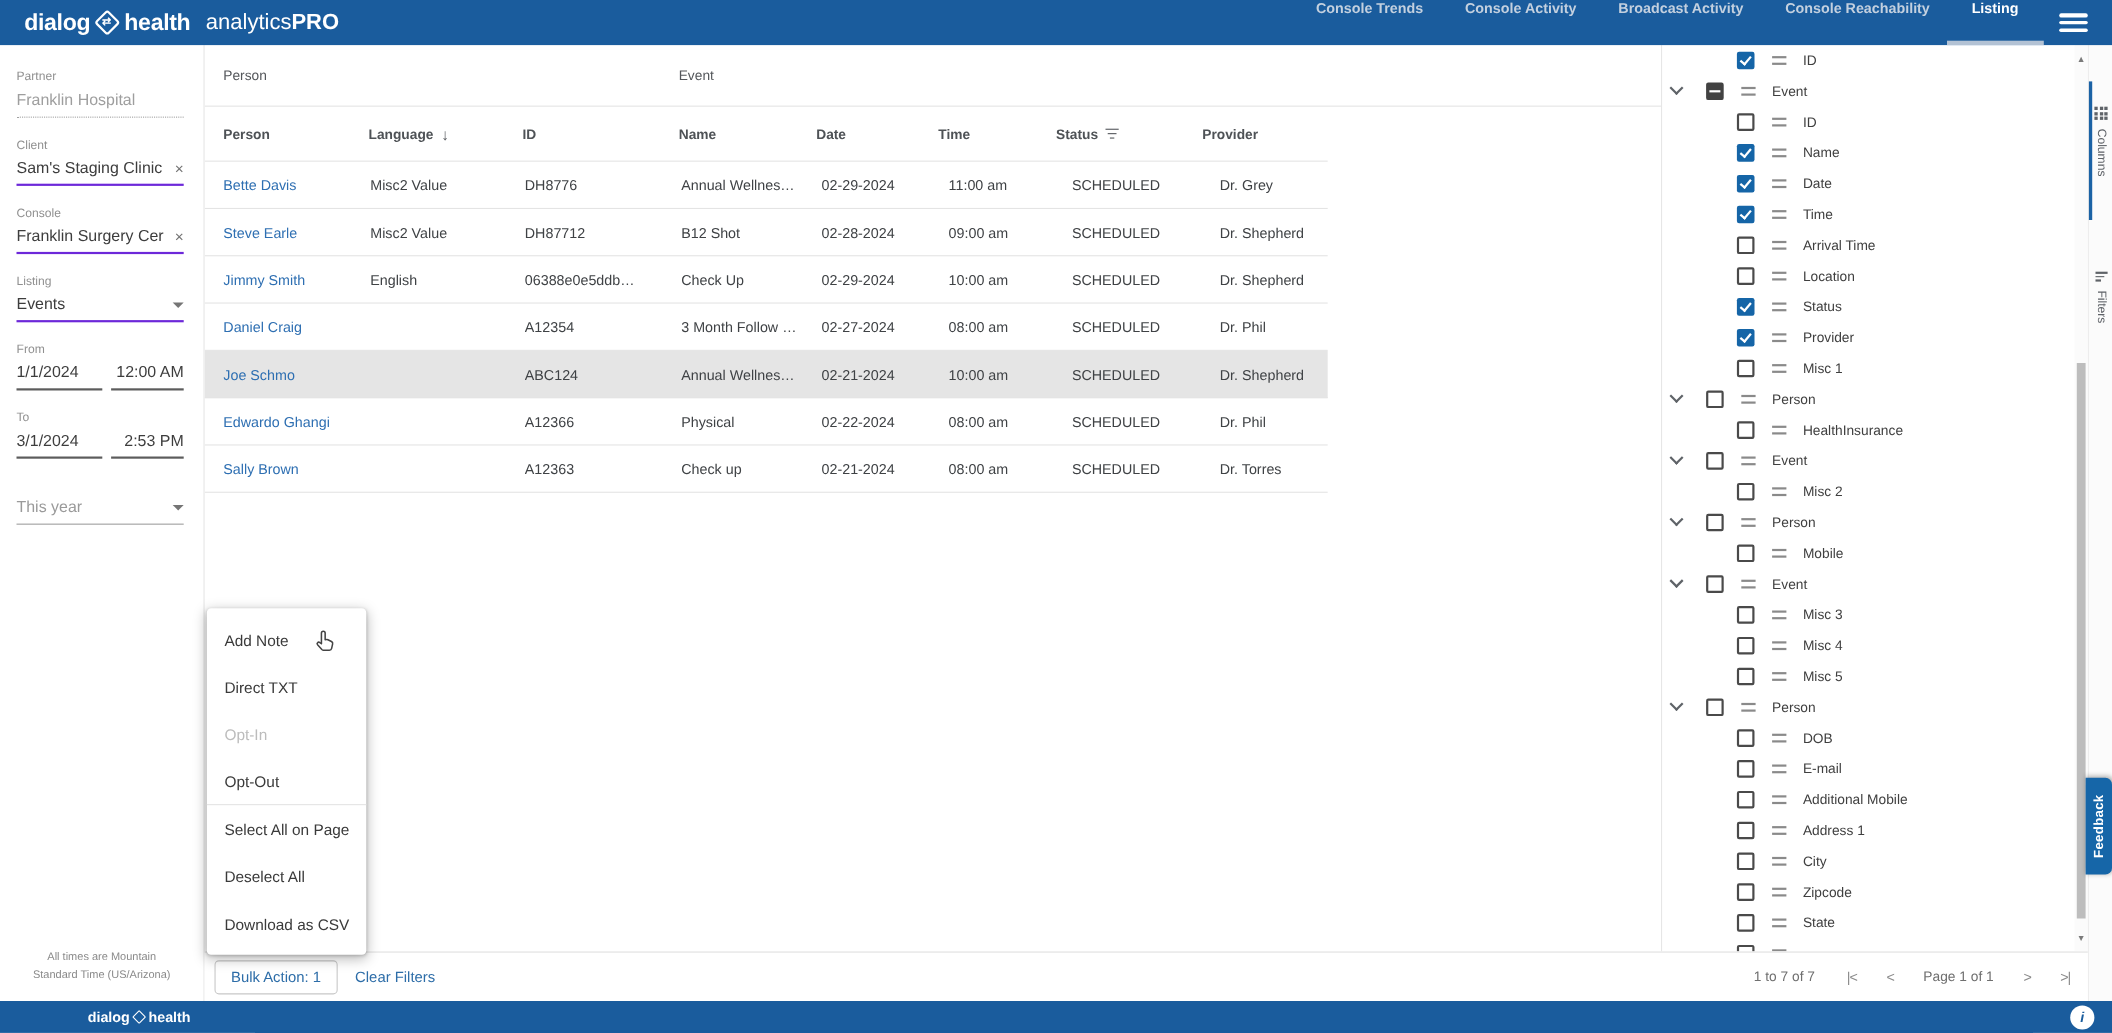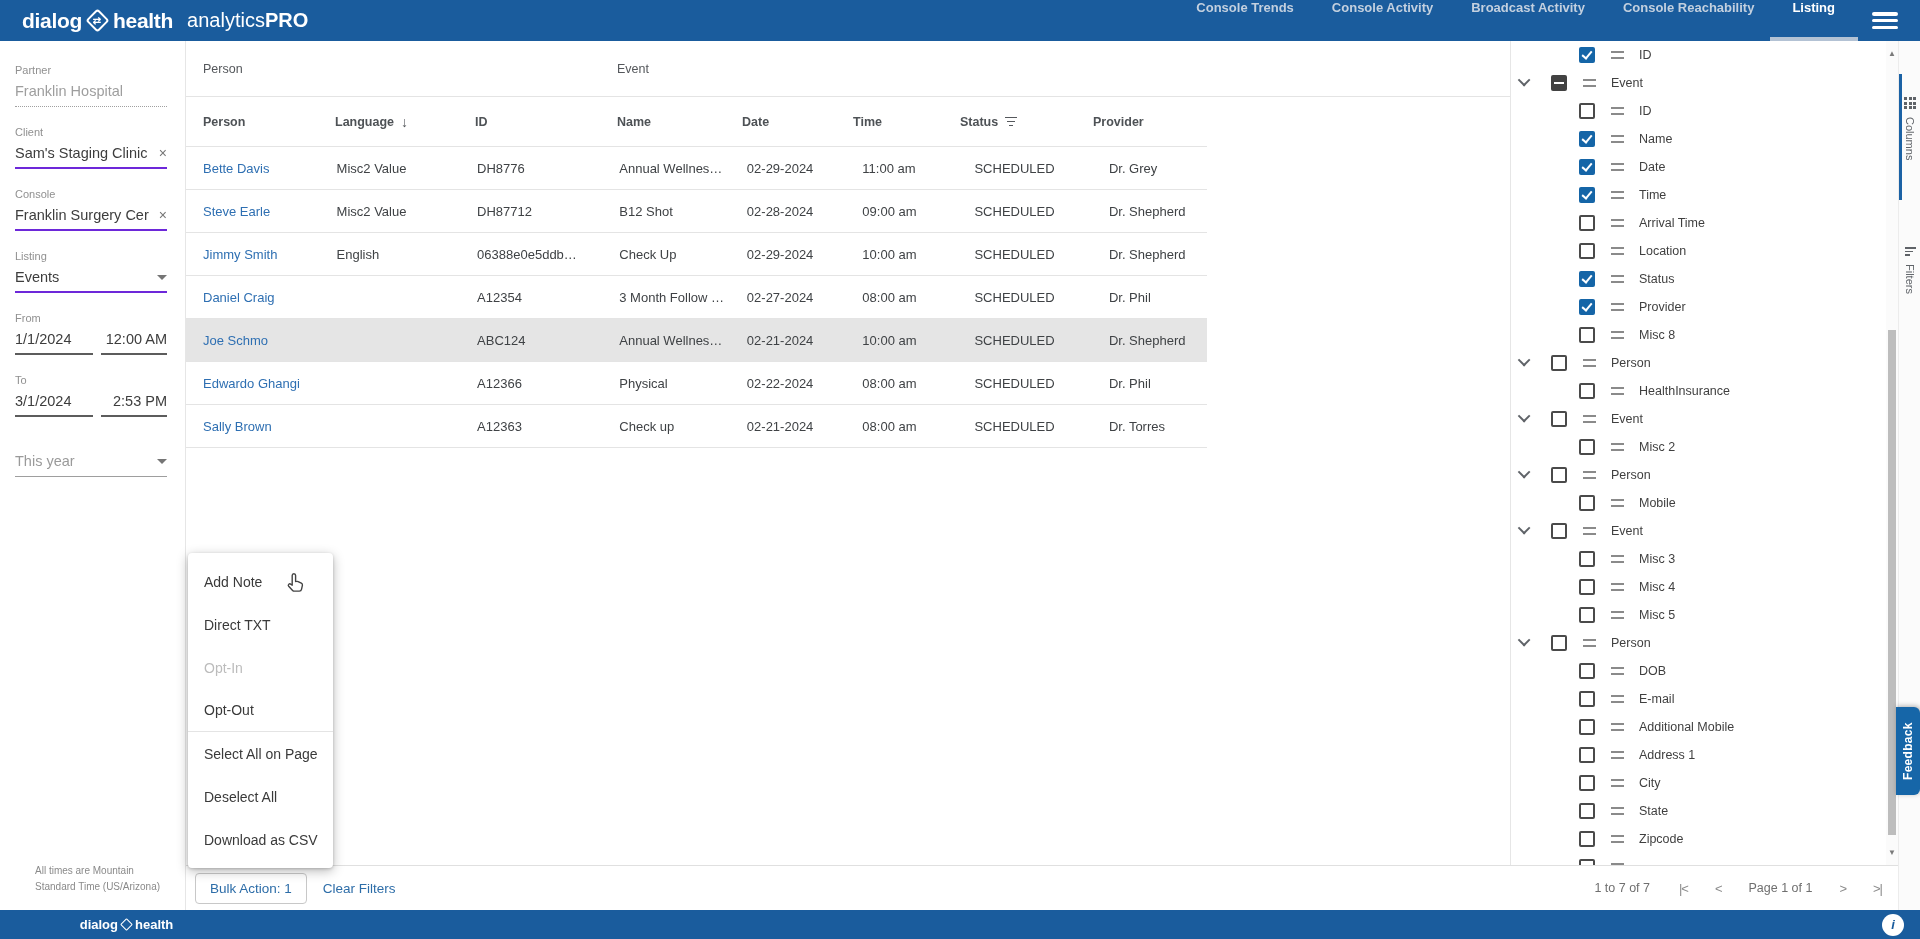--- a/index.html
+++ b/index.html
@@ -38,22 +38,22 @@
   .field.disabled .fvalue { color:#9e9e9e; border-bottom:1px dotted #a0a0a0; padding-bottom:7px; }
   .xicon { color:#757575; font-size:14px; line-height:1; cursor:pointer; }
   .caret { width:0; height:0; border-left:5px solid transparent; border-right:5px solid transparent;
     border-top:5px solid #757575; cursor:pointer; }
   .dt-row { display:flex; gap:8px; }
   .dt-box { padding-bottom:6px; border-bottom:2px solid #5c5c5c; font-size:14.5px; color:#3d3d3d; }
   .dt-date { width:78px; }
   .dt-time { width:66px; text-align:right; }
   .preset { margin-top:36px; width:152px; display:flex; justify-content:space-between; align-items:center;
     font-size:14.5px; color:#9a9a9a; padding-bottom:7px; border-bottom:1px solid #9e9e9e; }
-  .tz-note { position:absolute; bottom:16px; left:0; width:100%; 
-    font-size:10px; color:#8a8a8a; line-height:1.55;margin-left:35px; }
+  .tz-note { position:absolute; bottom:16px; left:0; width:100%; text-align:center;
+    font-size:10px; color:#8a8a8a; line-height:1.55; }
 
   
   .table-area { position:absolute; left:186px; top:41px; width:1324px; bottom:74px; background:#fff; }
   .group-row { height:56px; display:flex; align-items:center; padding-left:17px;
     border-bottom:1px solid #e4e4e4; }
   .group-row .g1 { width:414px; font-size:12.5px; color:#54575b; }
   .group-row .g2 { font-size:12.5px; color:#54575b; }
   .head-row { height:50px; display:flex; align-items:center; padding-left:17px;
     border-bottom:1px solid #e4e4e4; width:1021px; font-size:12.5px; font-weight:700; color:#4e5256; }
   .trow { height:43px; display:flex; align-items:center; padding-left:17px;
@@ -475,21 +475,21 @@
       <span class="chev"></span>
       <span class="cb"></span>
       <span class="drag"></span>
       <span class="plabel">Provider</span>
     </div>
 
     <div class="prow child unchecked">
       <span class="chev"></span>
       <span class="cb"></span>
       <span class="drag"></span>
-      <span class="plabel">Misc 8</span>
+      <span class="plabel">Misc 1</span>
     </div>
 
     <div class="prow group unchecked">
       <span class="chev"></span>
       <span class="cb"></span>
       <span class="drag"></span>
       <span class="plabel">Person</span>
     </div>
 
     <div class="prow child unchecked">
@@ -594,28 +594,28 @@
       <span class="chev"></span>
       <span class="cb"></span>
       <span class="drag"></span>
       <span class="plabel">City</span>
     </div>
 
     <div class="prow child unchecked">
       <span class="chev"></span>
       <span class="cb"></span>
       <span class="drag"></span>
+      <span class="plabel">Zipcode</span>
+    </div>
+
+    <div class="prow child unchecked">
+      <span class="chev"></span>
+      <span class="cb"></span>
+      <span class="drag"></span>
       <span class="plabel">State</span>
-    </div>
-
-    <div class="prow child unchecked">
-      <span class="chev"></span>
-      <span class="cb"></span>
-      <span class="drag"></span>
-      <span class="plabel">Zipcode</span>
     </div>
 
     <div class="prow child unchecked">
       <span class="chev"></span>
       <span class="cb"></span>
       <span class="drag"></span>
       <span class="plabel"></span>
     </div>
 
 </div>

